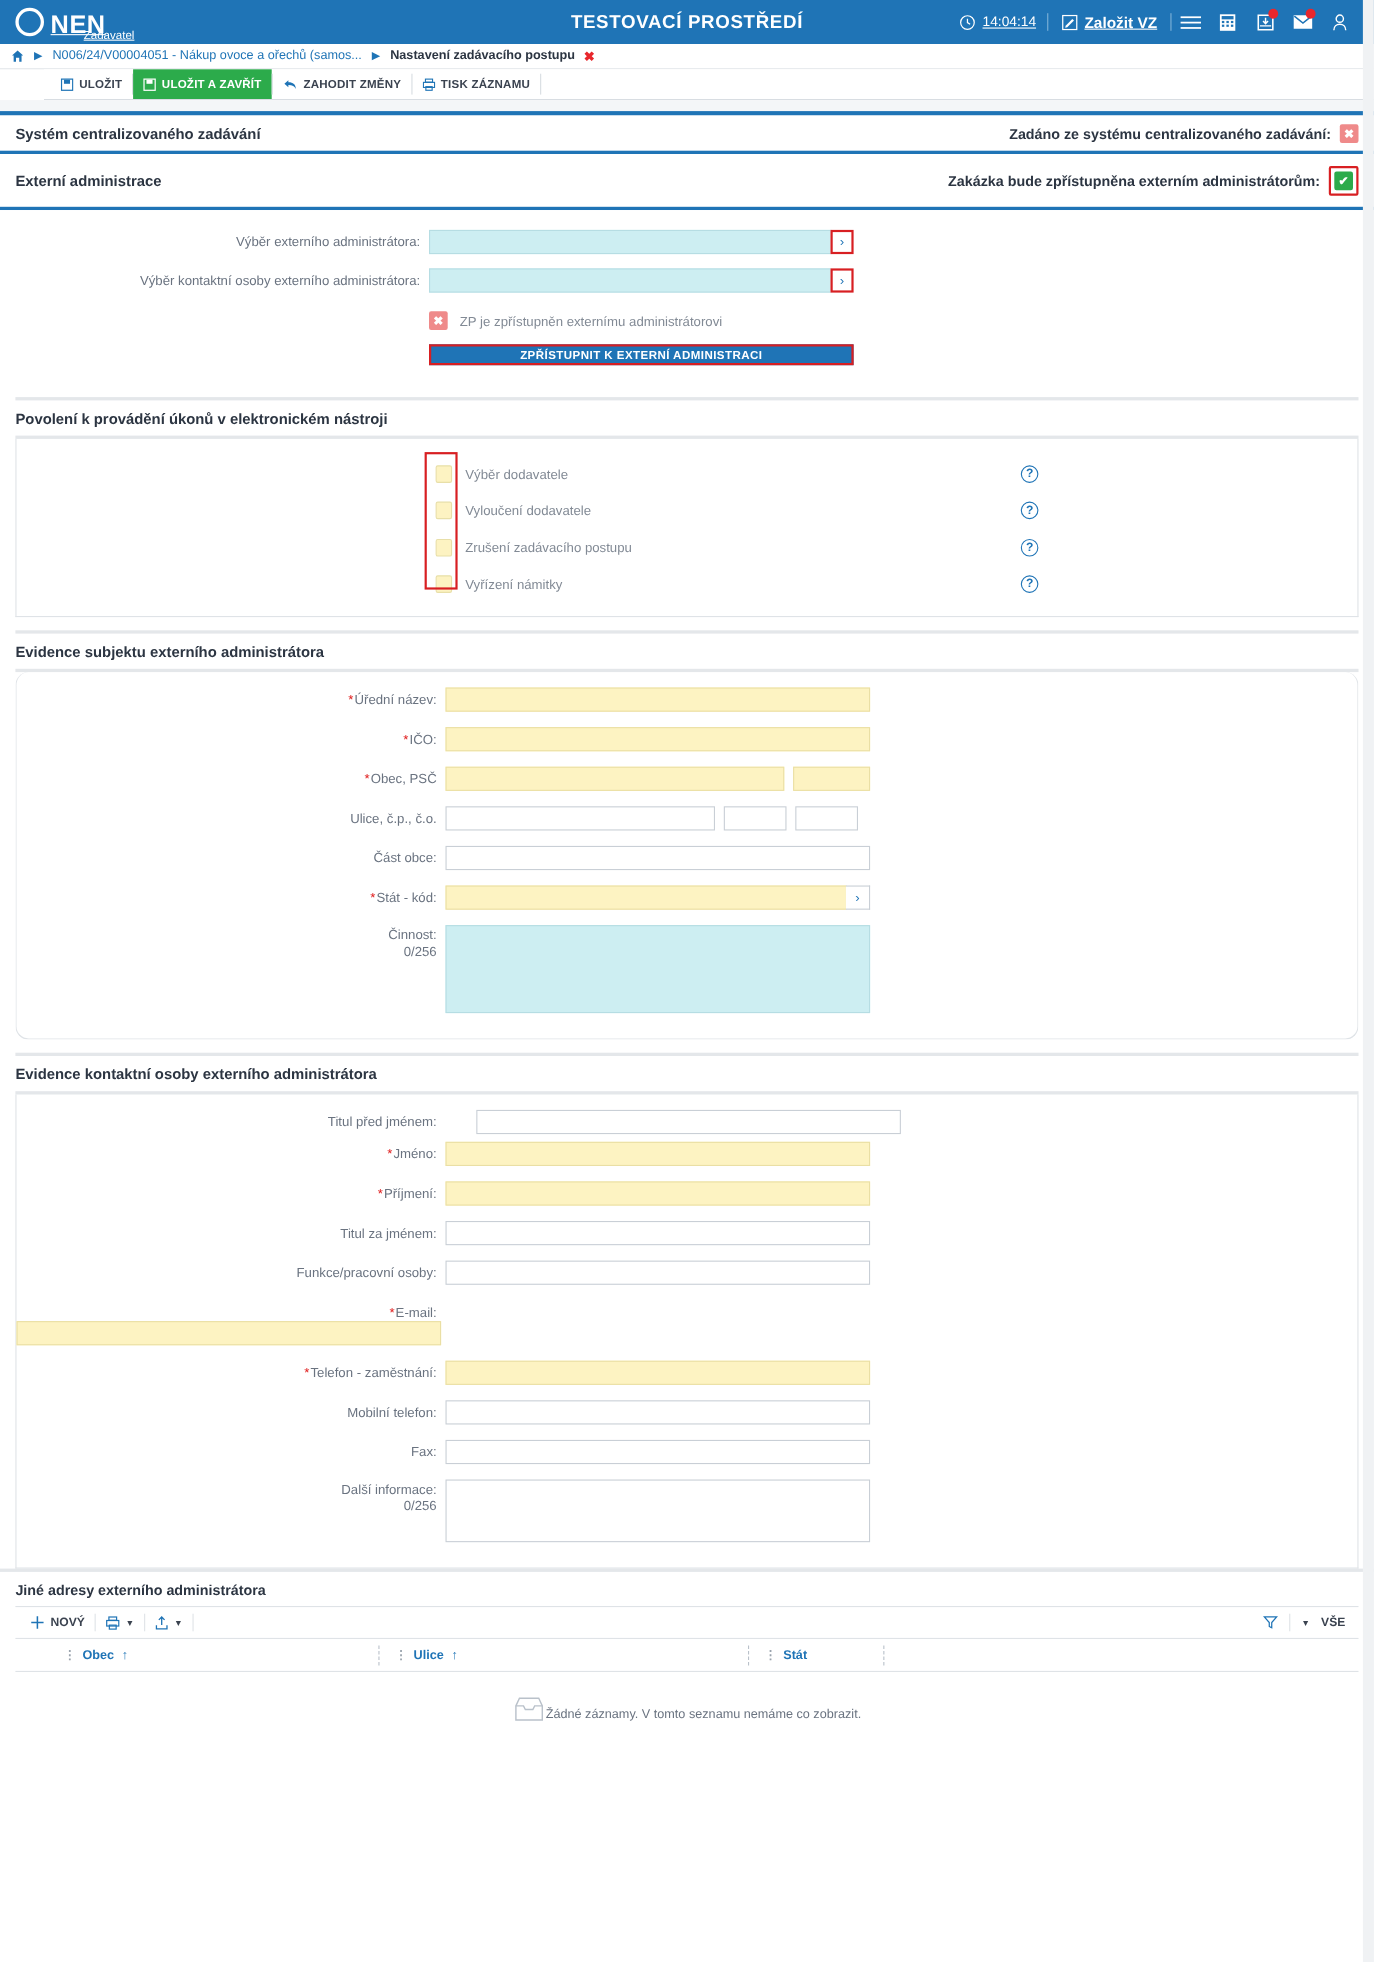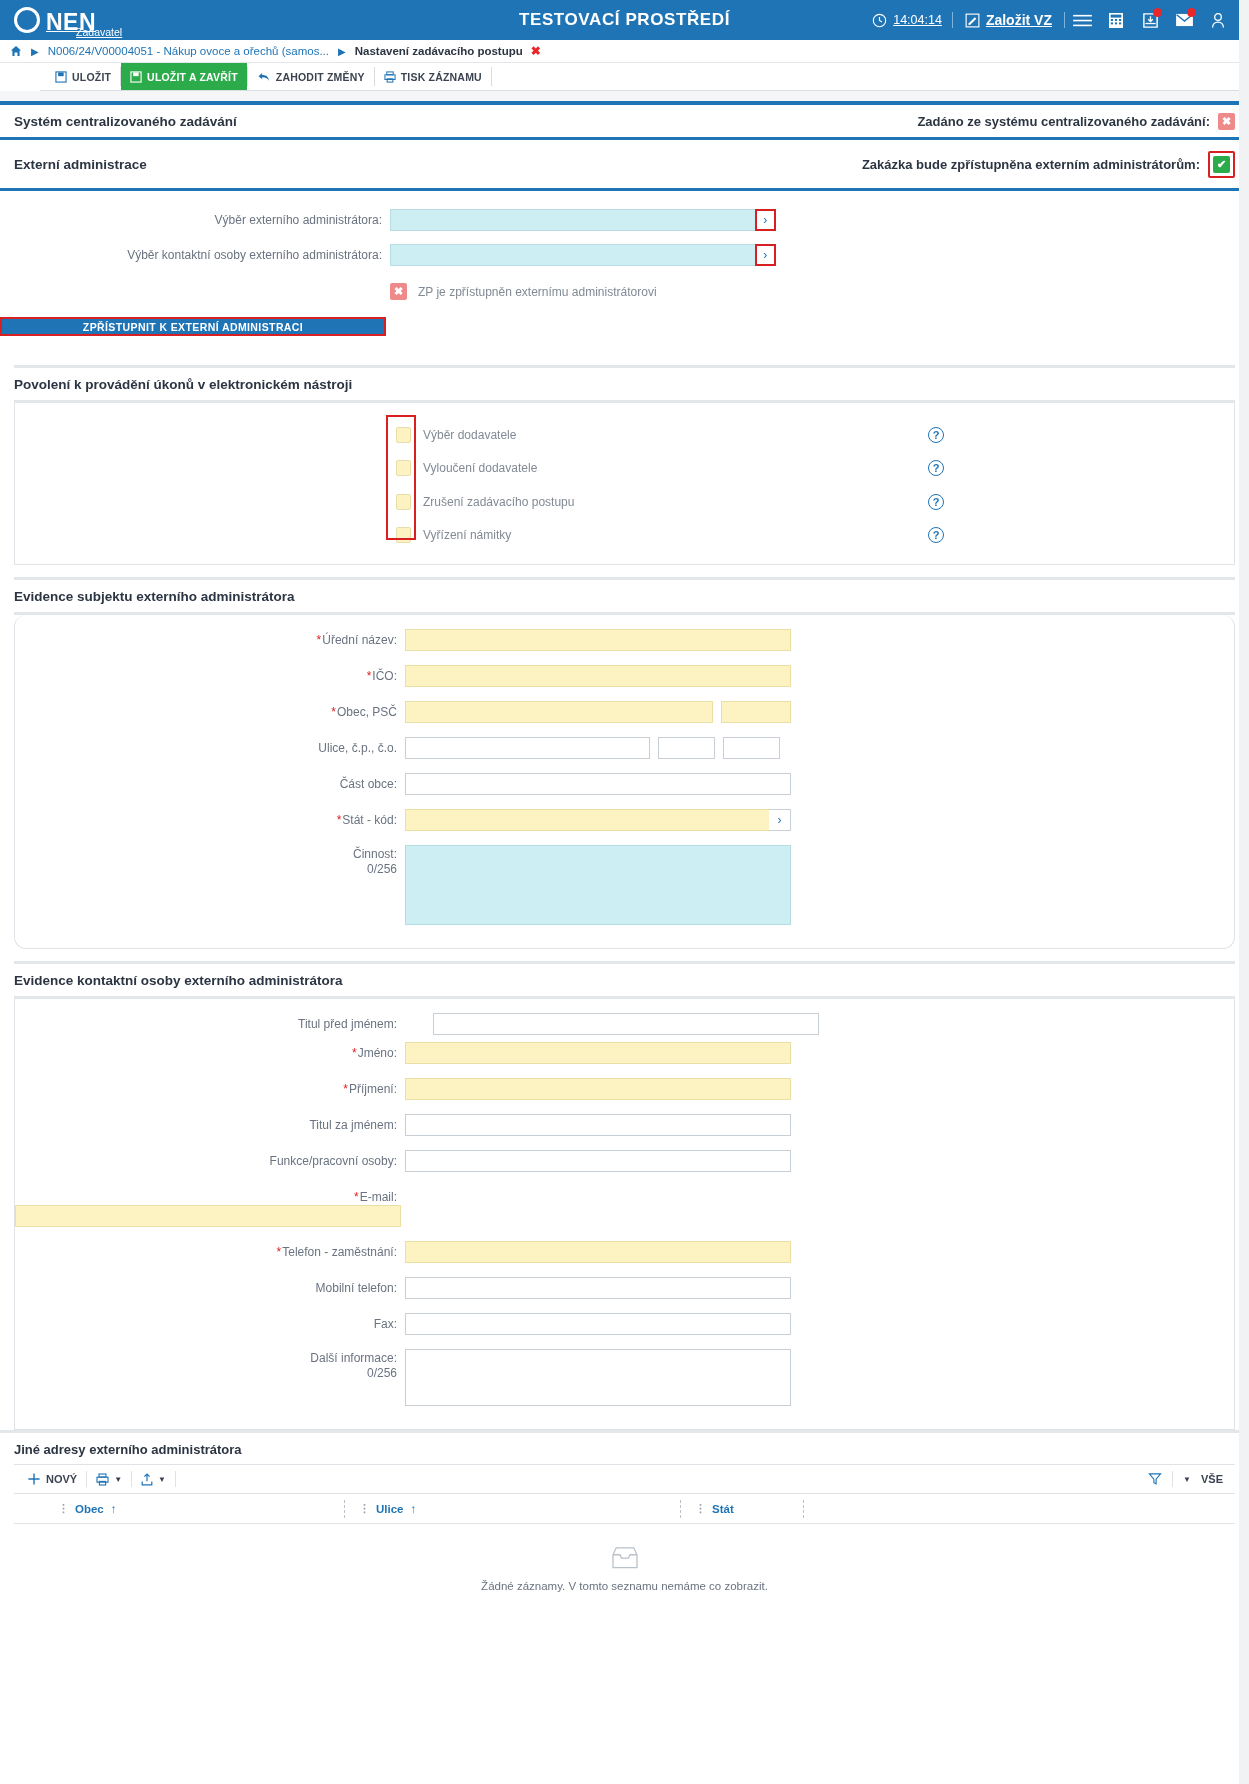--- a/index.html
+++ b/index.html
@@ -132,21 +132,21 @@
   .gt-sep{ width:1px; height:16px; background:#dfe3e7; }
   .gt-right{ margin-left:auto; display:flex; align-items:center; gap:10px;
     padding-right:8px; }
   .gt-vse{ color:#3b4350; font-weight:bold; font-size:11px; }
   .cols{ display:flex; margin:0 14px; height:30px; align-items:center;
     border-bottom:1px solid #dfe3e7; font-size:11.5px; }
   .col{ display:flex; align-items:center; gap:7px; color:#1f74b6;
     font-weight:bold; position:relative; }
   .dots{ color:#9aa3ad; letter-spacing:-1px; font-size:11px; }
   .col-div{ width:0; border-left:1px dashed #b9c1ca; height:18px; }
-  .empty-wrap{ display:flex; flex-direction:column; align-items:center;
+  .empty-wrap{ display:flex; flex-direction:row; align-items:center;
     justify-content:center; padding:22px 0 16px 0; }
   .empty-txt{ font-size:11.5px; color:#6a7380; margin-top:10px; }
   .scrollbar{ position:absolute; right:0; top:0; width:10px; height:100%;
     background:#f0f2f4; }
 </style>
 </head>
 <body>
 
 <div class="topbar">
   <div class="brand">
@@ -322,21 +322,21 @@
       <div class="combo-btn annot">›</div>
     </div>
   </div>
 
   <div class="row" style="margin-top:17px;align-items:center;">
     <div class="lbl"></div>
     <span class="chk-red">✖</span>
     <span style="margin-left:11px;font-size:12px;color:#828a95;">ZP je zpřístupněn externímu administrátorovi</span>
   </div>
 
-  <div class="row" style="margin-top:13px;flex-direction:column;">
+  <div class="row" style="margin-top:13px;">
     <div class="lbl"></div>
     <div class="bigbtn">ZPŘÍSTUPNIT K EXTERNÍ ADMINISTRACI</div>
   </div>
 </div>
 
 <div class="sub-rule" style="margin:14px 14px 0 14px;"></div>
 <div style="padding:9px 14px 8px 14px;">
   <div class="sect-title">Povolení k provádění úkonů v elektronickém nástroji</div>
 </div>
 <div class="sub-rule" style="margin:0 14px;"></div>

